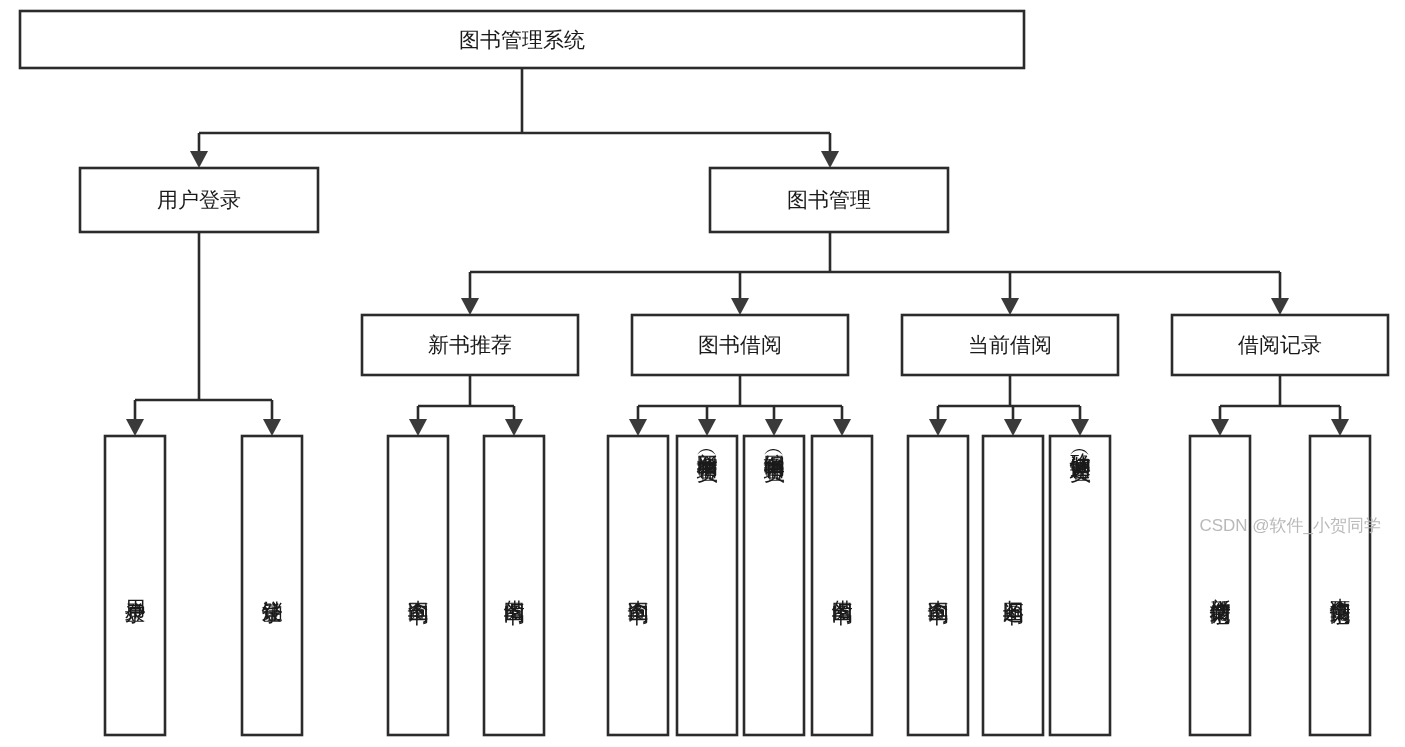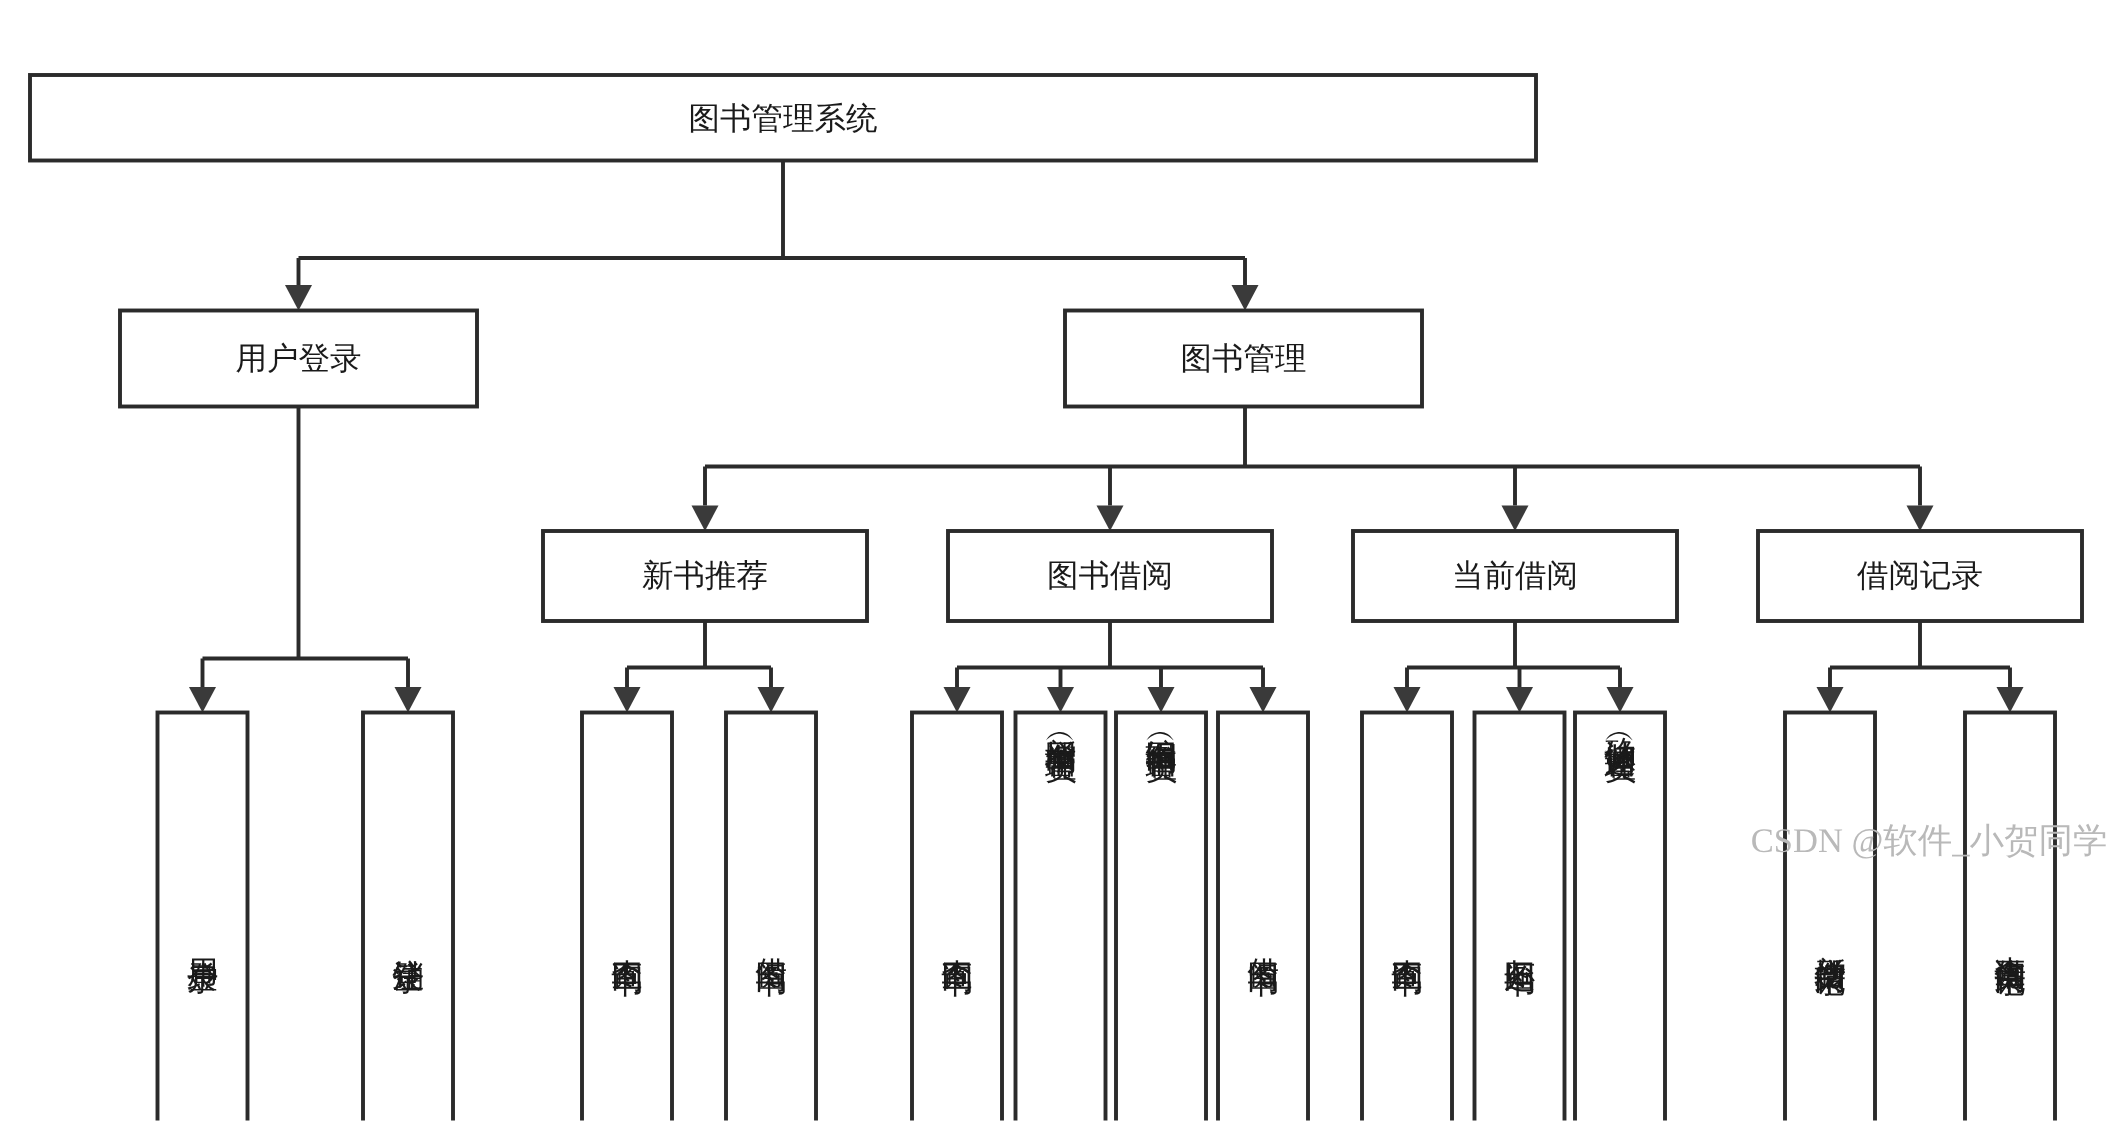--- a/index.html
+++ b/index.html
@@ -11,21 +11,20 @@
     width: 1405px;
     height: 747px;
     font-family: "DejaVu Sans", "Liberation Sans", sans-serif;
     overflow: hidden;
     position: relative;
   }
   #diagram-root {
     position: relative;
     width: 1405px;
     height: 543px;
-    margin-top: 39px;
   }
   svg.diagram-svg {
     position: absolute;
     top: 0;
     left: 0;
     width: 1405px;
     height: 747px;
   }
   .node-box {
     fill: #ffffff;
@@ -60,24 +59,24 @@
     text-orientation: upright;
     font-family: "DejaVu Sans", "Liberation Sans", sans-serif;
     font-size: 21px;
     line-height: 1.16;
     color: #1a1a1a;
     letter-spacing: 1.5px;
     white-space: nowrap;
   }
   .watermark {
     position: absolute;
-    right: 0;
+    right: 24px;
     bottom: 6px;
-    font-family: Liberation Serif, serif;
-    font-size: 23px;
+    font-family: Liberation Sans, sans-serif;
+    font-size: 17px;
     color: #b9b9b9;
     white-space: nowrap;
     user-select: none;
   }
 </style>
 </head>
 <body>
 
 <div id="diagram-root">
 

